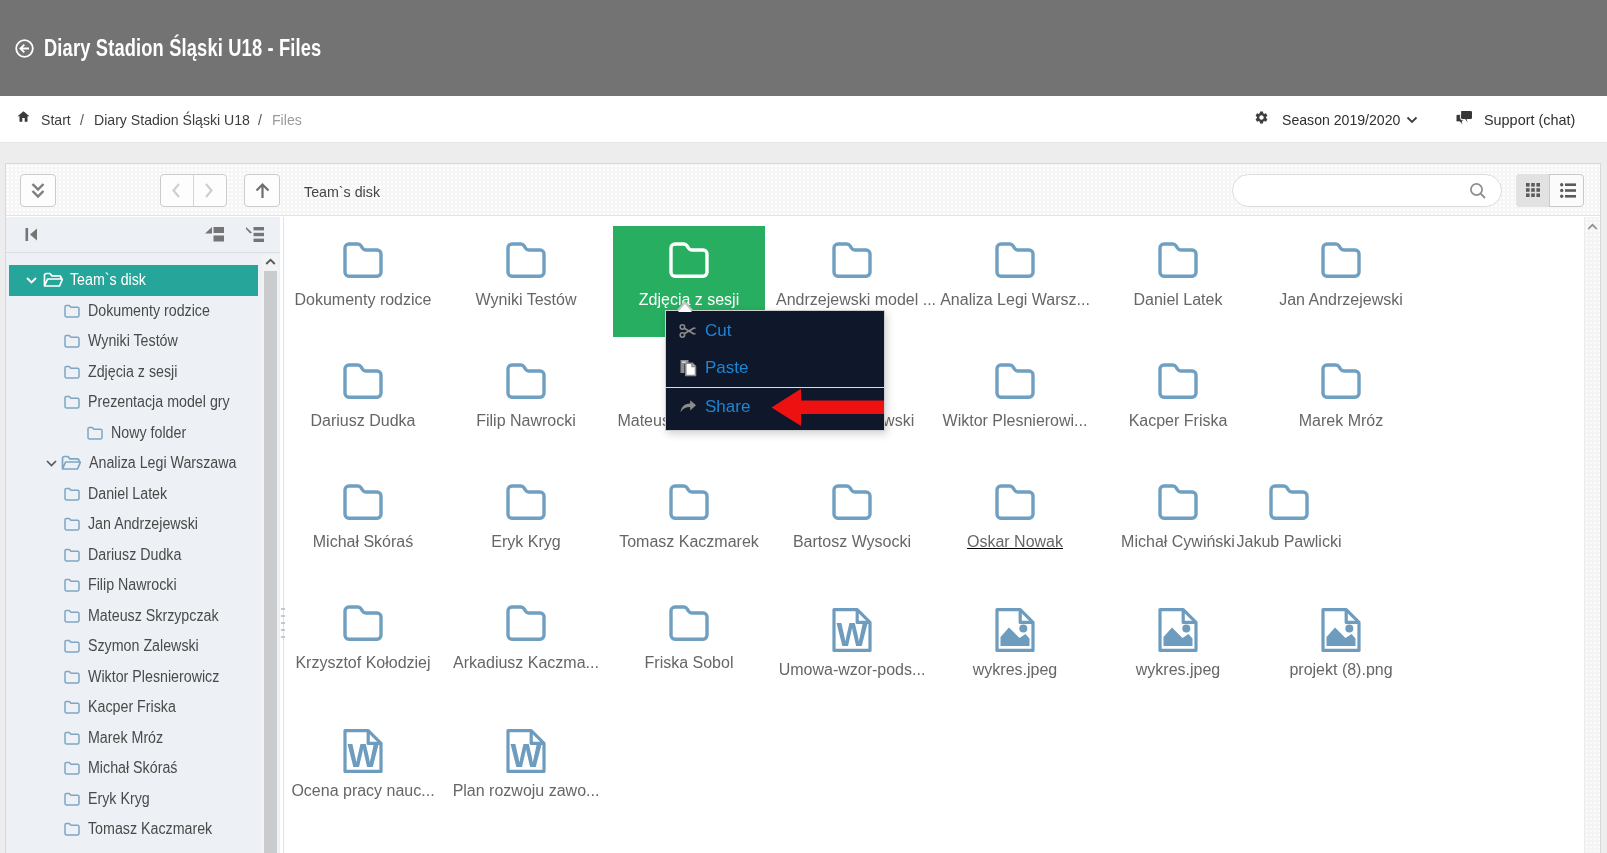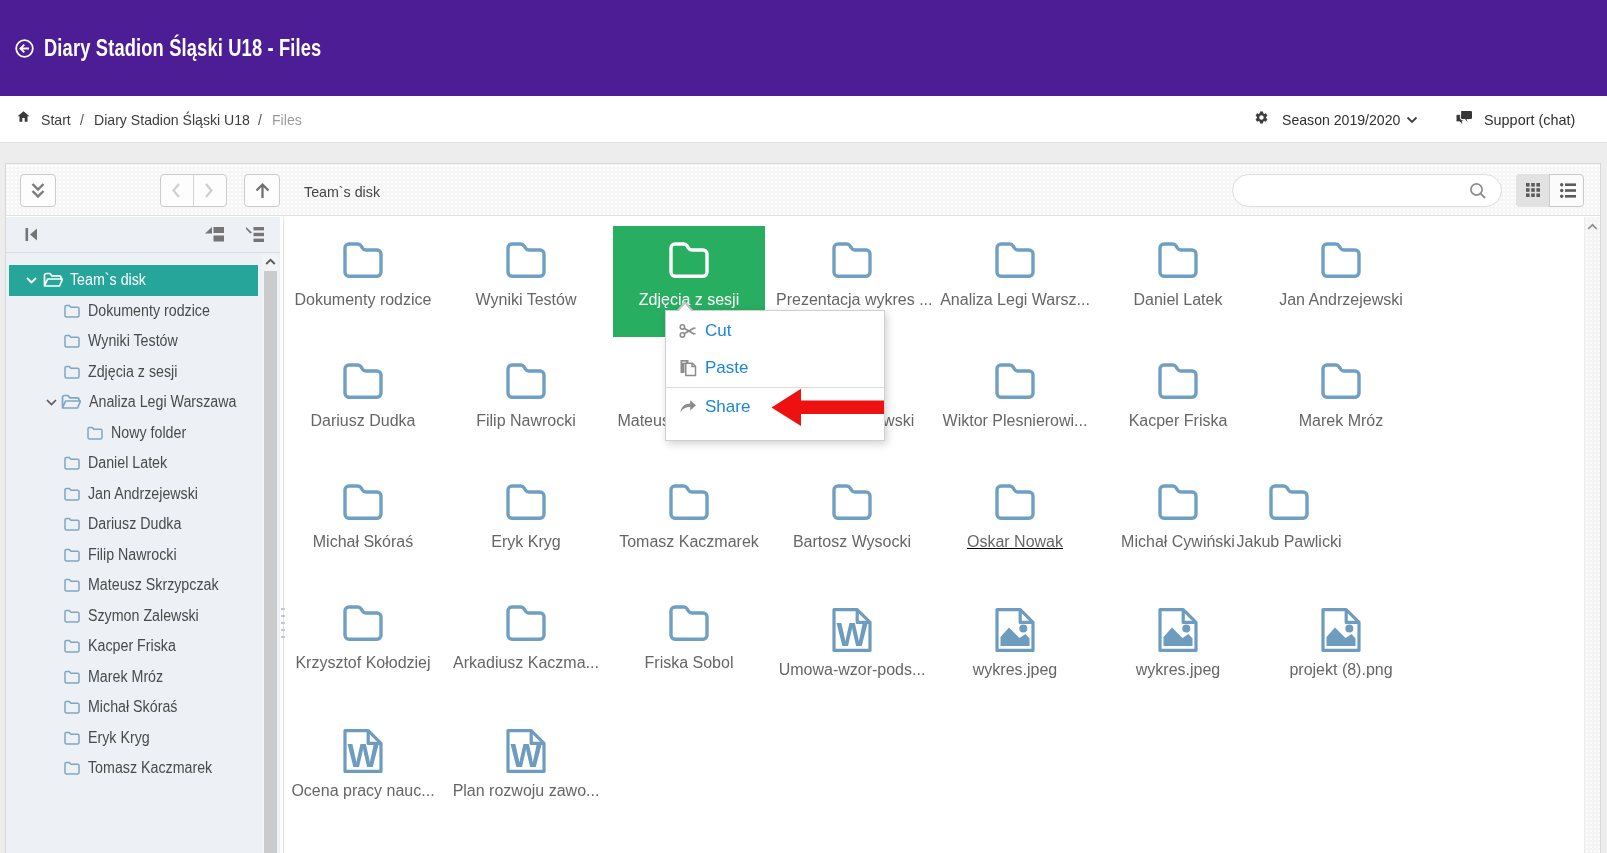--- a/index.html
+++ b/index.html
@@ -1,21 +1,21 @@
 <!DOCTYPE html>
 <html><head>
 <meta charset="utf-8">
 <style>
 * { margin:0; padding:0; box-sizing:border-box; }
 html,body { width:1607px; height:853px; overflow:hidden; }
 body { font-family:"Liberation Sans", sans-serif; background:#ededed; position:relative; }
 .abs { position:absolute; }
 
 
-#topbar { left:0; top:0; width:1607px; height:96px; background:#4c1d95; z-index:2; }
+#topbar { left:0; top:0; width:1607px; height:96px; background:#737373; z-index:2; }
 #topbar h1 { position:absolute; left:44px; top:35px; color:#fff; font-size:23px; font-weight:bold; white-space:nowrap; transform:scaleX(0.795); transform-origin:left top; letter-spacing:0.2px; }
 
 
 #crumbs { left:0; top:96px; width:1607px; height:47px; background:#fff; border-bottom:1px solid #e4e4e4; z-index:2; }
 #crumbs .t { position:absolute; top:15px; font-size:15px; color:#3c3c3c; white-space:nowrap; transform:scaleX(0.94); transform-origin:left top; }
 #crumbs .sep { color:#555; }
 #crumbs .muted { color:#9a9a9a; }
 
 
 #panel { left:5px; top:163px; width:1596px; height:690px; background:#fff; border:1px solid #d8d8d8; border-bottom:none; z-index:1; }
@@ -47,21 +47,21 @@
 
 .tile { position:absolute; width:152px; height:111px; text-align:center; z-index:2; }
 .tile .lb { font-size:16px; color:#666; margin-top:12px; line-height:20px; white-space:nowrap; }
 .tile svg.fico { display:block; margin:16px auto 0; }
 .tile svg.dico { display:block; margin:19px auto 0; }
 .tile.file .lb { margin-top:8px; }
 .tile.sel { background:#27ae60; }
 .tile.sel .lb { color:#fff; }
 
 
-#cmenu { left:665px; top:310px; width:220px; background:#ffffff; border:1px solid #cfcfcf; box-shadow:2px 3px 8px rgba(0,0,0,0.18); z-index:6; padding:1px 0 14px; }
+#cmenu { left:665px; top:310px; width:220px; background:#0f172a; border:1px solid #cfcfcf; box-shadow:2px 3px 8px rgba(0,0,0,0.18); z-index:6; padding:1px 0 4px; }
 .mi { height:37.2px; display:flex; align-items:center; }
 .mi svg { margin-left:13px; flex:0 0 18px; }
 .mi .mt { margin-left:8px; font-size:17px; color:#1d86d5; white-space:nowrap; }
 .msep { border-top:1px solid #dcdcdc; margin:0.5px 0; }
 #notch1 { left:676px; top:301px; width:0; height:0; border-left:9px solid transparent; border-right:9px solid transparent; border-bottom:10px solid #c4c4c4; z-index:7; }
 #notch2 { left:678px; top:303.5px; width:0; height:0; border-left:7px solid transparent; border-right:7px solid transparent; border-bottom:8px solid #fff; z-index:8; }
 #redarrow { left:770px; top:387px; z-index:9; }
 
 .up-caret { position:absolute; z-index:6; }
 </style>
@@ -198,40 +198,48 @@
     </div>
     <div class="trow">
       <span style="width:58px"></span>
       <svg style="flex:0 0 16px" width="16" height="14" viewBox="0 0 16 14">
         <path d="M1 11.6 V2.8 a1.4 1.4 0 0 1 1.4 -1.4 h2.9 l1.6 1.9 h6.7 a1.4 1.4 0 0 1 1.4 1.4 v6.9 a1.4 1.4 0 0 1 -1.4 1.4 H2.4 A1.4 1.4 0 0 1 1 11.6 z" fill="none" stroke="#7ea6c4" stroke-width="1.5" stroke-linejoin="round"></path>
       </svg>
       <span style="width:8px"></span>
       <span class="txt">Zdjęcia z sesji</span>
     </div>
     <div class="trow">
+      <span style="width:58px"></span>
+      <svg style="flex:0 0 16px" width="16" height="14" viewBox="0 0 16 14">
+        <path d="M1 11.6 V2.8 a1.4 1.4 0 0 1 1.4 -1.4 h2.9 l1.6 1.9 h6.7 a1.4 1.4 0 0 1 1.4 1.4 v6.9 a1.4 1.4 0 0 1 -1.4 1.4 H2.4 A1.4 1.4 0 0 1 1 11.6 z" fill="none" stroke="#7ea6c4" stroke-width="1.5" stroke-linejoin="round"></path>
+      </svg>
+      <span style="width:8px"></span>
+      <span class="txt">Prezentacja model gry</span>
+    </div>
+    <div class="trow">
+      <span style="width:81px"></span>
+      <svg style="flex:0 0 16px" width="16" height="14" viewBox="0 0 16 14">
+        <path d="M1 11.6 V2.8 a1.4 1.4 0 0 1 1.4 -1.4 h2.9 l1.6 1.9 h6.7 a1.4 1.4 0 0 1 1.4 1.4 v6.9 a1.4 1.4 0 0 1 -1.4 1.4 H2.4 A1.4 1.4 0 0 1 1 11.6 z" fill="none" stroke="#7ea6c4" stroke-width="1.5" stroke-linejoin="round"></path>
+      </svg>
+      <span style="width:8px"></span>
+      <span class="txt">Nowy folder</span>
+    </div>
+    <div class="trow">
       <span style="width:40px"></span>
       <svg style="flex:0 0 11px" width="11" height="7" viewBox="0 0 11 7">
         <path d="M1 1 L5.5 5.5 L10 1" fill="none" stroke="#5a5a5a" stroke-width="1.7"></path>
       </svg>
       <span style="width:4px"></span>
       <svg style="flex:0 0 20px" width="20" height="16" viewBox="0 0 20 16">
         <path d="M1.5 14 V3.3 a1.8 1.8 0 0 1 1.8 -1.8 h3.6 l2 2.4 h7.3 a1.8 1.8 0 0 1 1.8 1.8 v1.2 M1.5 14 L4.6 7 h14.9 l-3 7 z" fill="none" stroke="#7ea6c4" stroke-width="1.7" stroke-linejoin="round"></path>
       </svg>
       <span style="width:8px"></span>
       <span class="txt">Analiza Legi Warszawa</span>
     </div>
     <div class="trow">
-      <span style="width:81px"></span>
-      <svg style="flex:0 0 16px" width="16" height="14" viewBox="0 0 16 14">
-        <path d="M1 11.6 V2.8 a1.4 1.4 0 0 1 1.4 -1.4 h2.9 l1.6 1.9 h6.7 a1.4 1.4 0 0 1 1.4 1.4 v6.9 a1.4 1.4 0 0 1 -1.4 1.4 H2.4 A1.4 1.4 0 0 1 1 11.6 z" fill="none" stroke="#7ea6c4" stroke-width="1.5" stroke-linejoin="round"></path>
-      </svg>
-      <span style="width:8px"></span>
-      <span class="txt">Nowy folder</span>
-    </div>
-    <div class="trow">
       <span style="width:58px"></span>
       <svg style="flex:0 0 16px" width="16" height="14" viewBox="0 0 16 14">
         <path d="M1 11.6 V2.8 a1.4 1.4 0 0 1 1.4 -1.4 h2.9 l1.6 1.9 h6.7 a1.4 1.4 0 0 1 1.4 1.4 v6.9 a1.4 1.4 0 0 1 -1.4 1.4 H2.4 A1.4 1.4 0 0 1 1 11.6 z" fill="none" stroke="#7ea6c4" stroke-width="1.5" stroke-linejoin="round"></path>
       </svg>
       <span style="width:8px"></span>
       <span class="txt">Daniel Latek</span>
     </div>
     <div class="trow">
       <span style="width:58px"></span>
       <svg style="flex:0 0 16px" width="16" height="14" viewBox="0 0 16 14">
@@ -264,20 +272,28 @@
       <span style="width:8px"></span>
       <span class="txt">Mateusz Skrzypczak</span>
     </div>
     <div class="trow">
       <span style="width:58px"></span>
       <svg style="flex:0 0 16px" width="16" height="14" viewBox="0 0 16 14">
         <path d="M1 11.6 V2.8 a1.4 1.4 0 0 1 1.4 -1.4 h2.9 l1.6 1.9 h6.7 a1.4 1.4 0 0 1 1.4 1.4 v6.9 a1.4 1.4 0 0 1 -1.4 1.4 H2.4 A1.4 1.4 0 0 1 1 11.6 z" fill="none" stroke="#7ea6c4" stroke-width="1.5" stroke-linejoin="round"></path>
       </svg>
       <span style="width:8px"></span>
       <span class="txt">Szymon Zalewski</span>
+    </div>
+    <div class="trow">
+      <span style="width:58px"></span>
+      <svg style="flex:0 0 16px" width="16" height="14" viewBox="0 0 16 14">
+        <path d="M1 11.6 V2.8 a1.4 1.4 0 0 1 1.4 -1.4 h2.9 l1.6 1.9 h6.7 a1.4 1.4 0 0 1 1.4 1.4 v6.9 a1.4 1.4 0 0 1 -1.4 1.4 H2.4 A1.4 1.4 0 0 1 1 11.6 z" fill="none" stroke="#7ea6c4" stroke-width="1.5" stroke-linejoin="round"></path>
+      </svg>
+      <span style="width:8px"></span>
+      <span class="txt">Wiktor Plesnierowicz</span>
     </div>
     <div class="trow">
       <span style="width:58px"></span>
       <svg style="flex:0 0 16px" width="16" height="14" viewBox="0 0 16 14">
         <path d="M1 11.6 V2.8 a1.4 1.4 0 0 1 1.4 -1.4 h2.9 l1.6 1.9 h6.7 a1.4 1.4 0 0 1 1.4 1.4 v6.9 a1.4 1.4 0 0 1 -1.4 1.4 H2.4 A1.4 1.4 0 0 1 1 11.6 z" fill="none" stroke="#7ea6c4" stroke-width="1.5" stroke-linejoin="round"></path>
       </svg>
       <span style="width:8px"></span>
       <span class="txt">Kacper Friska</span>
     </div>
     <div class="trow">
@@ -344,21 +360,21 @@
     <div class="tile sel" style="left: 613px; top: 226px;">
       <svg class="fico" width="40" height="36" viewBox="0 0 40 36">
         <path d="M2 30.3 V5.9 A3.9 3.9 0 0 1 5.9 2 h8.9 a3.9 3.9 0 0 1 3.3 1.8 l1.4 2.4 a3.9 3.9 0 0 0 3.3 1.8 h11.3 A3.9 3.9 0 0 1 38 11.9 v18.4 a3.9 3.9 0 0 1 -3.9 3.9 H5.9 A3.9 3.9 0 0 1 2 30.3 z" fill="none" stroke="#ffffff" stroke-width="3.4" stroke-linejoin="round"></path>
       </svg>
       <div class="lb">Zdjęcia z sesji</div>
     </div>
     <div class="tile" style="left: 776px; top: 226px;">
       <svg class="fico" width="40" height="36" viewBox="0 0 40 36">
         <path d="M2 30.3 V5.9 A3.9 3.9 0 0 1 5.9 2 h8.9 a3.9 3.9 0 0 1 3.3 1.8 l1.4 2.4 a3.9 3.9 0 0 0 3.3 1.8 h11.3 A3.9 3.9 0 0 1 38 11.9 v18.4 a3.9 3.9 0 0 1 -3.9 3.9 H5.9 A3.9 3.9 0 0 1 2 30.3 z" fill="none" stroke="#6f9fc1" stroke-width="3.4" stroke-linejoin="round"></path>
       </svg>
-      <div class="lb">Prezentacja wykres ...</div>
+      <div class="lb">Andrzejewski model ...</div>
     </div>
     <div class="tile" style="left: 939px; top: 226px;">
       <svg class="fico" width="40" height="36" viewBox="0 0 40 36">
         <path d="M2 30.3 V5.9 A3.9 3.9 0 0 1 5.9 2 h8.9 a3.9 3.9 0 0 1 3.3 1.8 l1.4 2.4 a3.9 3.9 0 0 0 3.3 1.8 h11.3 A3.9 3.9 0 0 1 38 11.9 v18.4 a3.9 3.9 0 0 1 -3.9 3.9 H5.9 A3.9 3.9 0 0 1 2 30.3 z" fill="none" stroke="#6f9fc1" stroke-width="3.4" stroke-linejoin="round"></path>
       </svg>
       <div class="lb">Analiza Legi Warsz...</div>
     </div>
     <div class="tile" style="left: 1102px; top: 226px;">
       <svg class="fico" width="40" height="36" viewBox="0 0 40 36">
         <path d="M2 30.3 V5.9 A3.9 3.9 0 0 1 5.9 2 h8.9 a3.9 3.9 0 0 1 3.3 1.8 l1.4 2.4 a3.9 3.9 0 0 0 3.3 1.8 h11.3 A3.9 3.9 0 0 1 38 11.9 v18.4 a3.9 3.9 0 0 1 -3.9 3.9 H5.9 A3.9 3.9 0 0 1 2 30.3 z" fill="none" stroke="#6f9fc1" stroke-width="3.4" stroke-linejoin="round"></path>

